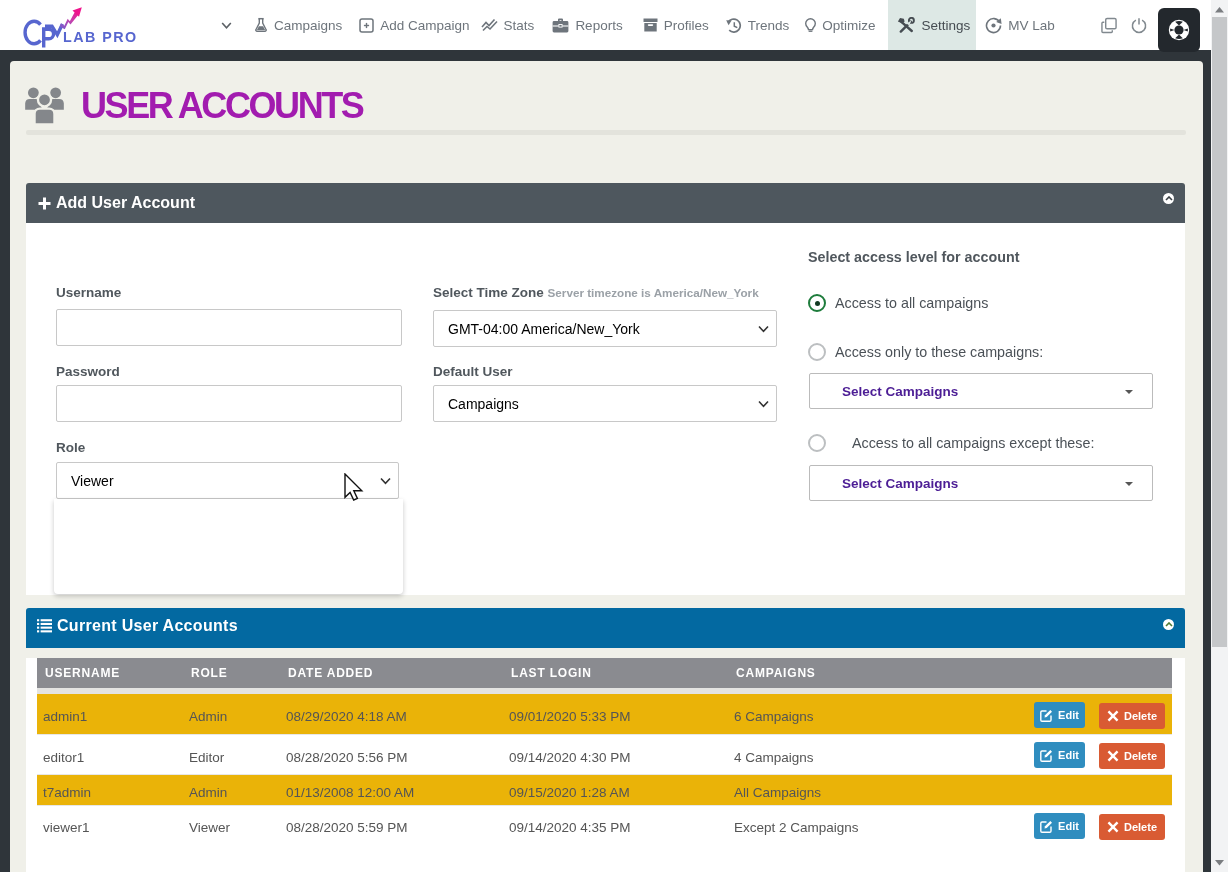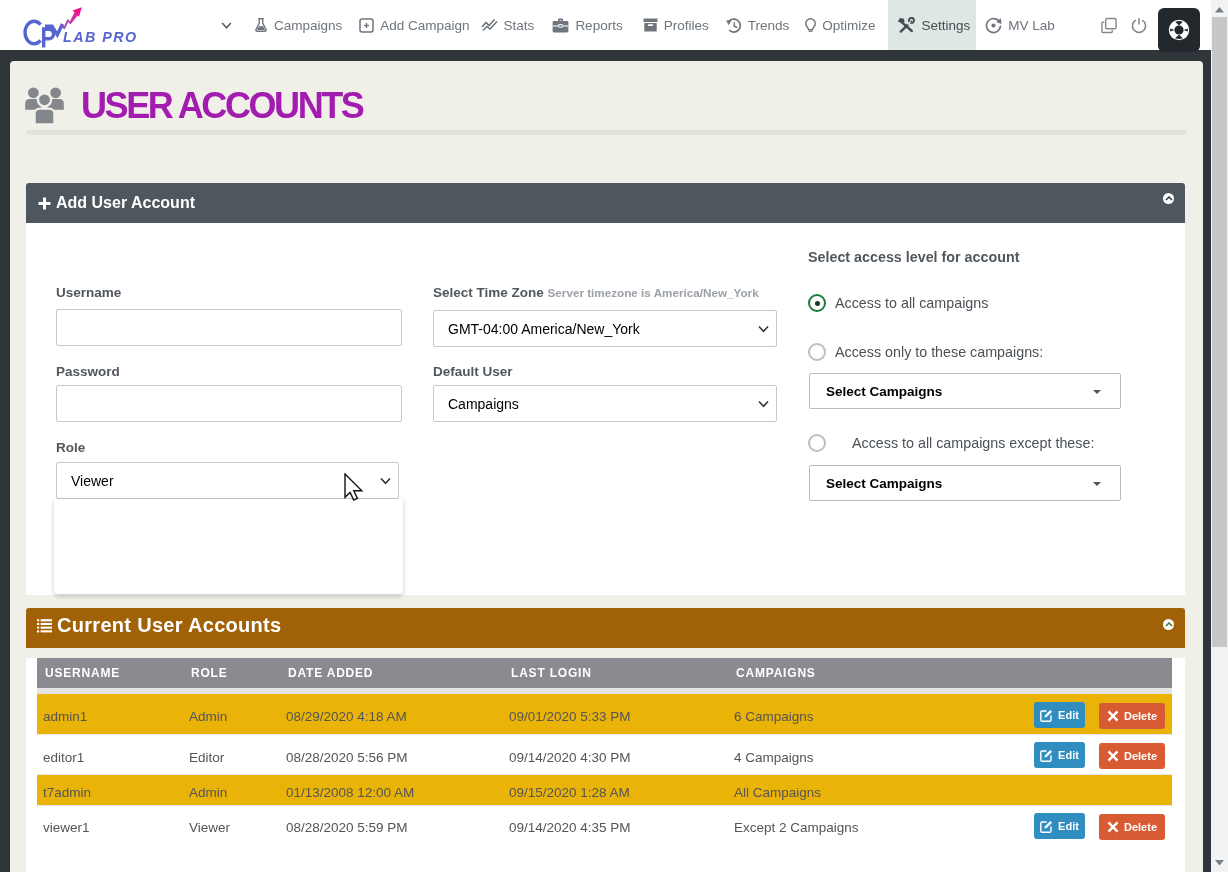--- a/index.html
+++ b/index.html
@@ -1,54 +1,54 @@
 <!DOCTYPE html>
 <html><head>
 <meta charset="utf-8">
 <style>
 * { margin:0; padding:0; box-sizing:border-box; }
 html,body { width:1228px; height:872px; overflow:hidden; }
 body { background:#2f353a; font-family:"Liberation Sans", sans-serif; position:relative; }
 .nav { position:absolute; left:0; top:0; width:1211px; height:50px; background:#ffffff; }
-.logo { position:absolute; left:20px; top:0;font-style:italic; }
+.logo { position:absolute; left:20px; top:0; }
 .menu { position:absolute; left:208px; top:0; height:50px; display:flex; align-items:center; color:#6e757c; font-size:13.5px; }
 .mi { display:flex; align-items:center; height:50px; padding:0 9px; white-space:nowrap; }
 .mi svg { margin-right:6px; }
 .mi.active { background:#dde8e5; color:#464c52; }
 .navright { position:absolute; right:0; top:0; height:50px; display:flex; align-items:center; width:110px; }
 .avatar { width:42px; height:44px; background:#23282d; border-radius:6px; margin-left:11px; margin-right:11px; display:flex; align-items:center; justify-content:center; position:relative; top:5px; flex-shrink:0; }
 .sb { position:absolute; right:0; top:0; width:17px; height:872px; background:#f2f3f4; }
 .sb .thumb { position:absolute; left:1px; top:17px; width:15px; height:630px; background:#c5c7c9; }
 .sb .up { position:absolute; top:4px; left:3px; }
 .sb .dn { position:absolute; bottom:4px; left:3px; }
 .card { position:absolute; left:10px; top:61px; width:1193px; height:811px; background:#f0f0e9; border-radius:4px 4px 0 0; }
 .pagehead { position:absolute; left:16px; top:19px; display:flex; align-items:flex-start; }
 .pagehead h1 { font-size:36px; font-weight:bold; color:#a21caf; letter-spacing:-2.4px; margin-left:13px; line-height:40px; margin-top:6px; }
 .divider { position:absolute; left:16px; top:69px; width:1160px; height:5px; background:#e3e3dc; border-radius:2px; }
 .panel { position:absolute; left:16px; width:1159px; }
 .p1 { top:97px;margin-top:25px; }
 .p2 { top:547px; }
 .phead { height:40px; border-radius:3px 3px 0 0; display:flex; align-items:center; color:#fff; font-weight:bold; font-size:16px; padding:0 12px; position:relative; }
 .phead-dark { background:#4e575e; }
-.phead-green .collapse { margin-top:-9px; } .phead-green { background:#a16207; height:40px; font-size:20px; letter-spacing:0.3px; padding-bottom:5px; padding-left:11px; }
+.phead-green .collapse { margin-top:-9px; } .phead-green { background:#0369a1; height:40px; font-size:16px; letter-spacing:0.3px; padding-bottom:5px; padding-left:11px; }
 .collapse { position:absolute; right:11px; top:50%; margin-top:-10px; width:11px; height:11px; background:#fff; border-radius:50%; display:flex; align-items:center; justify-content:center; }
 .pbody { background:#ffffff; position:relative; }
 .p1 .pbody { height:372px; }
 .p2 .pbody { height:224px; }
 label { font-weight:bold; color:#50575d; font-size:13.5px; position:absolute; }
 .inp { position:absolute; background:#fff; border:1px solid #c8c8c8; border-radius:2px; height:37px; }
 .sel { position:absolute; background:#fff; border:1px solid #c8c8c8; border-radius:2px; height:37px; font-size:14px; color:#000000; display:flex; align-items:center; padding-left:14px; }
 .chev { position:absolute; right:7px; top:50%; margin-top:-4px; }
 .hint { font-weight:bold; color:#9ba1a7; font-size:11.7px; }
 .radio { position:absolute; width:18px; height:18px; border-radius:50%; background:#fff; }
 .radio.on { border:2px solid #1e7c3c; }
 .radio.on::after { content:""; position:absolute; left:4.5px; top:4.5px; width:5px; height:5px; border-radius:50%; background:#123a22; }
 .radio.off { border:2px solid #bcbfc1; }
 .rlabel { position:absolute; font-size:14.3px; color:#4b5157; font-weight:normal; }
-.mselect { position:absolute; width:312px; height:36px; background:#fff; border:1px solid #bbbbbb; border-radius:2px; display:flex; align-items:center; padding-left:16px; color:#000000; font-weight:bold; font-size:13.5px; }
+.mselect { position:absolute; width:344px; height:36px; background:#fff; border:1px solid #bbbbbb; border-radius:2px; display:flex; align-items:center; padding-left:32px; color:#4c1d95; font-weight:bold; font-size:13.5px; }
 .mselect .caret { position:absolute; right:19px; top:16px; width:0; height:0; border-left:4px solid transparent; border-right:4px solid transparent; border-top:4.5px solid #565656; }
 .ddown { position:absolute; left:28px; top:276px; width:349px; height:95px; background:#fff; border-radius:0 0 4px 4px; box-shadow:0 2px 5px rgba(0,0,0,0.22); }
 table.ut { border-collapse:collapse; width:1135px; margin:10px 0 0 11px; font-size:13.5px; color:#555; }
 table.ut th { background:#8a8b90; color:#fff; font-size:12px; letter-spacing:0.8px; text-align:left; font-weight:bold; height:30px; padding:0 0 0 8px; }
 table.ut td { padding:6px 0 0 6px; border-bottom:1px solid #e7e7e7; }
 tr.odd td { background:#eab308; }
 tr.r1 td { height:40px; }
 tr.r2 td { height:40px; }
 tr.r3 td { height:31px; }
 tr.r4 td { height:39px; border-bottom:none; }

